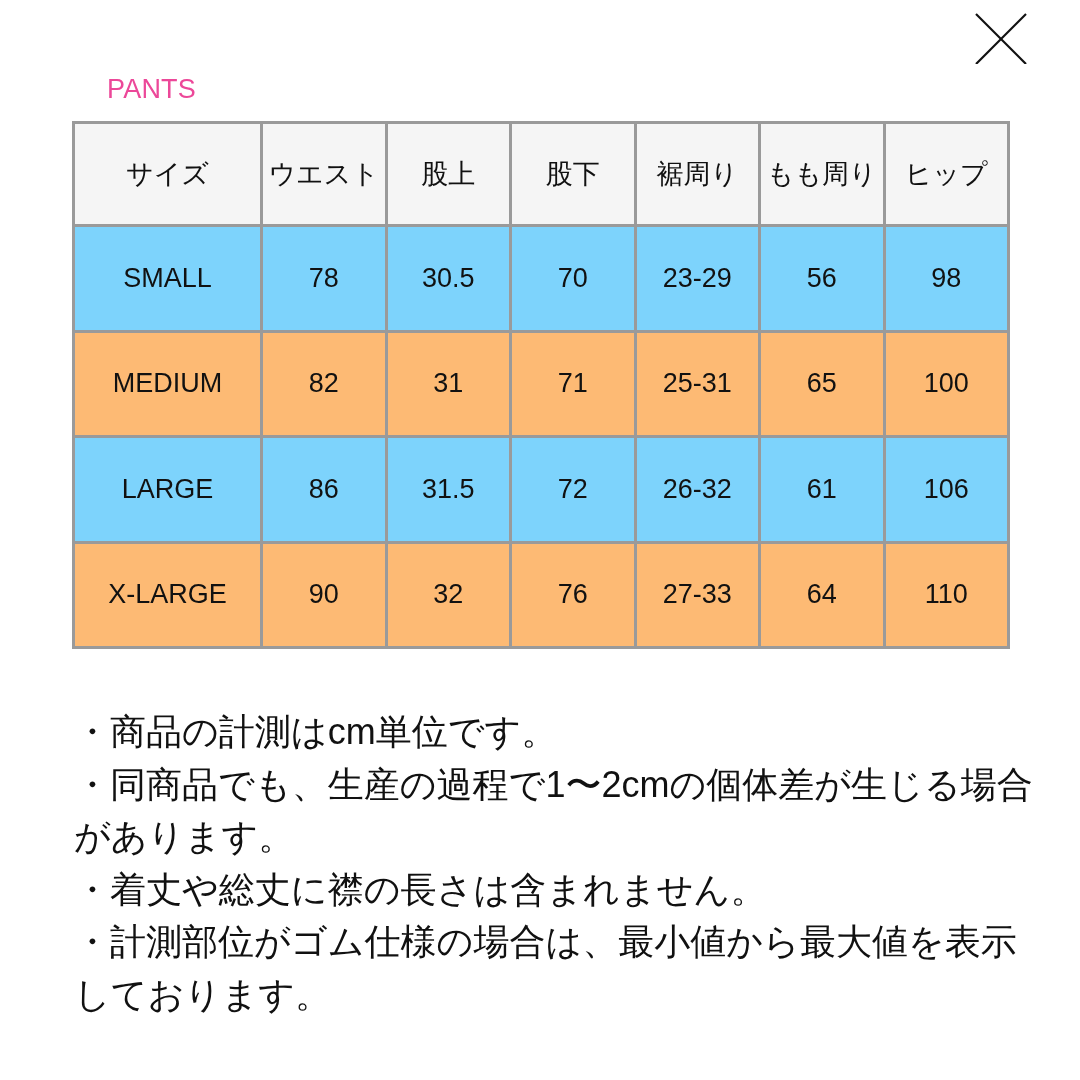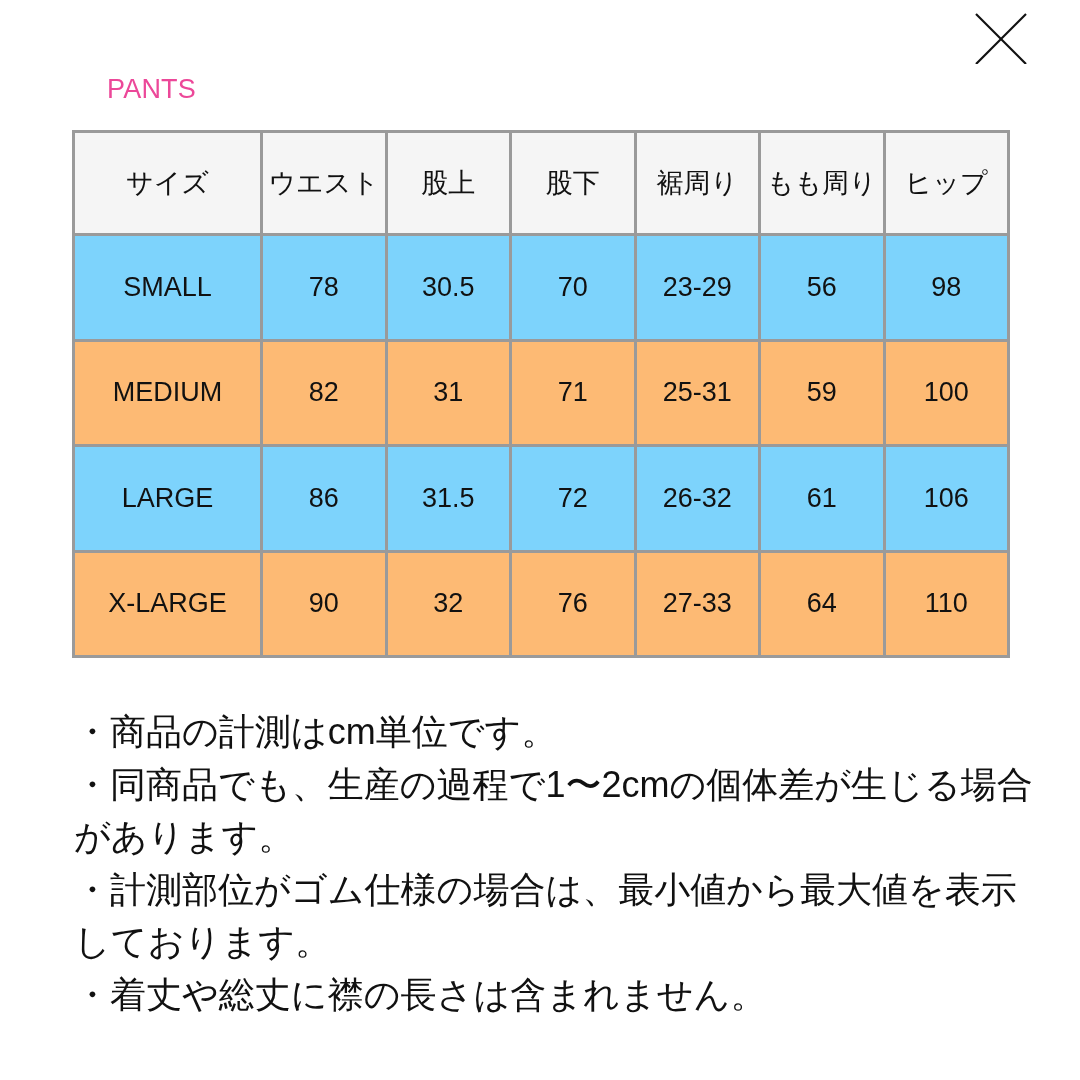--- a/index.html
+++ b/index.html
@@ -12,21 +12,21 @@
     .close-btn {
       position: absolute; left: 972px; top: 8px; width: 56px; height: 56px;
       cursor: pointer;
     }
     .close-btn svg { width: 56px; height: 56px; display: block; }
     .title {
       position: absolute; left: 87px; top: 74px;
       font-size: 27px; letter-spacing: 0.2px; color: #ec4899; margin-left: 20px;
     }
     table.size-table {
-      position: absolute; left: 72px; top: 130px;
+      position: absolute; left: 72px; top: 121px;
       width: 935px; height: 528px;
       border-collapse: collapse; table-layout: fixed;
       border: 3px solid #9a9a9a;
     }
     table.size-table th, table.size-table td {
       border: 3px solid #9a9a9a;
       text-align: center; vertical-align: middle;
       font-size: 27px; font-weight: normal; color: #111;
       padding: 0; white-space: nowrap; overflow: hidden;
       height: 100px;
@@ -84,21 +84,21 @@
       <td>23-29</td>
       <td>56</td>
       <td>98</td>
     </tr>
     <tr class="alt">
       <td>MEDIUM</td>
       <td>82</td>
       <td>31</td>
       <td>71</td>
       <td>25-31</td>
-      <td>59</td>
+      <td>65</td>
       <td>100</td>
     </tr>
     <tr>
       <td>LARGE</td>
       <td>86</td>
       <td>31.5</td>
       <td>72</td>
       <td>26-32</td>
       <td>61</td>
       <td>106</td>
@@ -111,15 +111,15 @@
       <td>27-33</td>
       <td>64</td>
       <td>110</td>
     </tr>
   </tbody>
 </table>
 
 <div class="notes">
   <span class="note">・商品の計測はcm単位です。</span>
   <span class="note">・同商品でも、生産の過程で1〜2cmの個体差が生じる場合があります。</span>
+  <span class="note">・着丈や総丈に襟の長さは含まれません。</span>
   <span class="note">・計測部位がゴム仕様の場合は、最小値から最大値を表示しております。</span>
-  <span class="note">・着丈や総丈に襟の長さは含まれません。</span>
 </div>
 
 </body></html>

